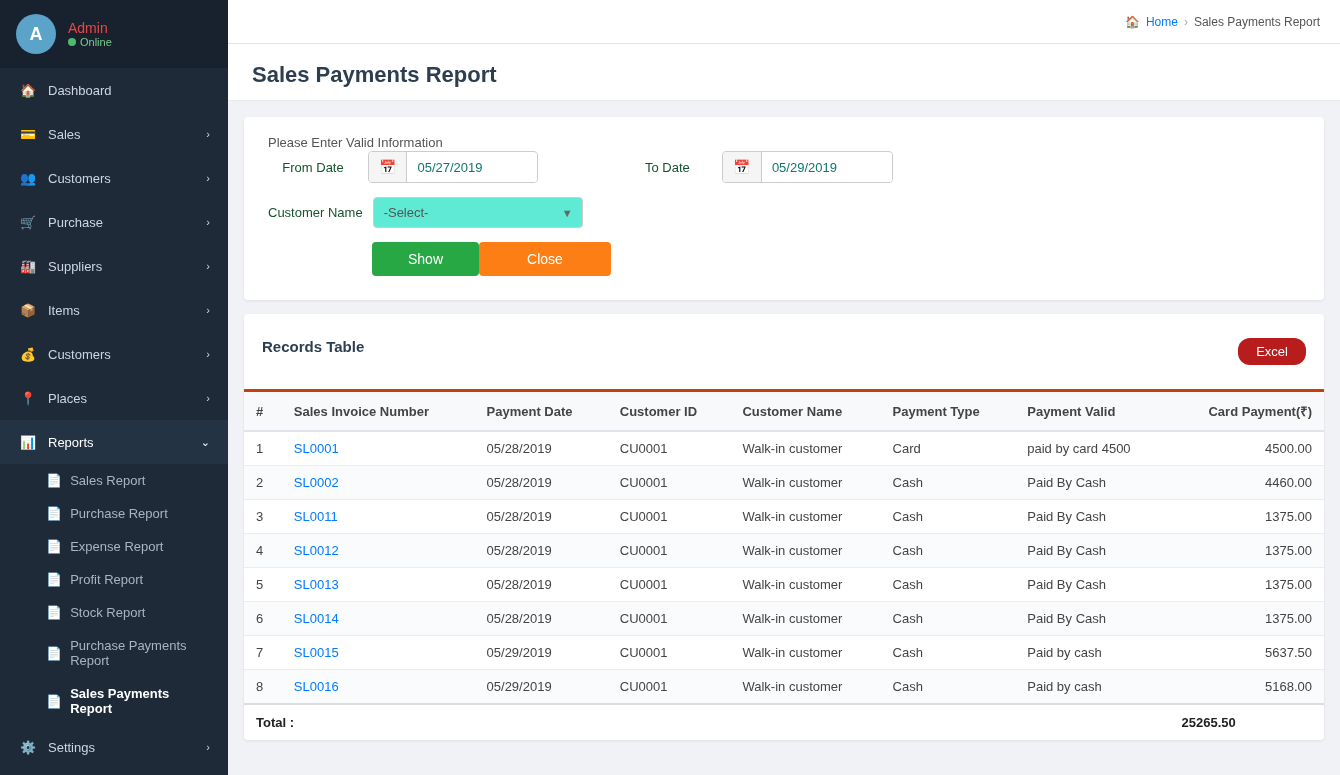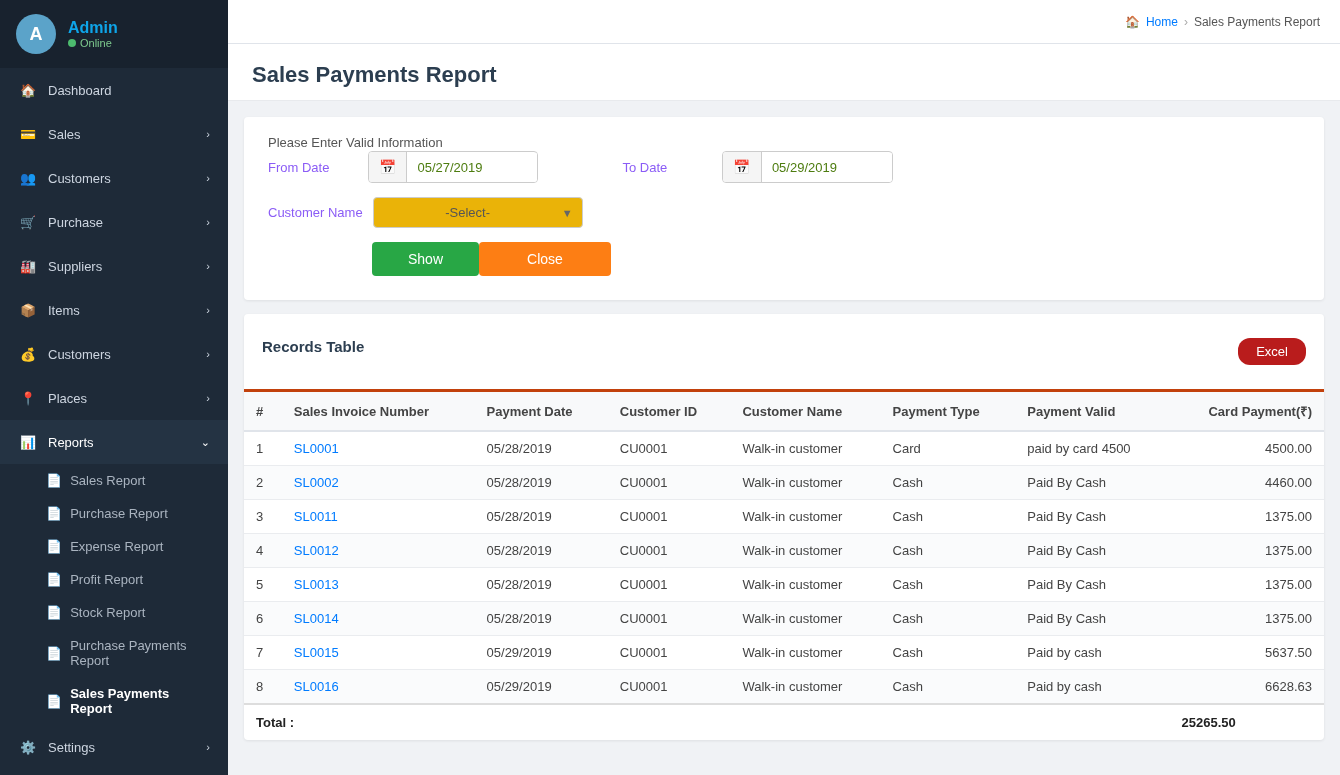--- a/index.html
+++ b/index.html
@@ -24,21 +24,21 @@
       gap: 12px;
     }
     .avatar-circle {
       width: 40px; height: 40px;
       border-radius: 50%;
       background: #5ba3c9;
       display: flex; align-items: center; justify-content: center;
       font-size: 18px; color: #fff; font-weight: bold;
       flex-shrink: 0;
     }
-    .sidebar-user-name { font-weight: bold; color: #0ea5e9; font-size: 16px; }
+    .sidebar-user-name { font-weight: normal; color: #ef4444; font-size: 14px; }
     .online-badge { display: flex; align-items: center; gap: 4px; font-size: 11px; color: #7ecb8f; }
     .online-dot { width: 8px; height: 8px; border-radius: 50%; background: #4cbb6e; }
 
     .nav-item {
       display: flex; align-items: center; gap: 10px;
       padding: 12px 18px;
       cursor: pointer;
       color: #cdd5e0;
       font-size: 13px;
       position: relative;
@@ -123,24 +123,24 @@
       margin-bottom: 14px;
       flex-wrap: wrap;
     }
     .filter-group {
       display: flex;
       align-items: center;
       gap: 10px;
     }
     .filter-label {
       font-size: 13px;
-      color: #8b5cf6;
+      color: #14532d;
       white-space: nowrap;
       min-width: 90px;
-      text-align: left;
+      text-align: center;
     }
     .date-input-wrap {
       display: flex;
       align-items: center;
       border: 1px solid #ccc;
       border-radius: 4px;
       overflow: hidden;
       background: #fff;
     }
     .date-icon-btn {
@@ -151,37 +151,36 @@
       cursor: pointer;
       color: #555;
       font-size: 14px;
     }
     .date-input {
       border: none;
       outline: none;
       padding: 7px 10px;
       font-size: 13px;
       width: 130px;
-      color: #4d7c0f;
+      color: #0f766e;
       background: #fff;
     }
     .select-wrap {
       position: relative;
     }
     .customer-select {
       appearance: none;
       border: 1px solid #ccc;
       border-radius: 4px;
       padding: 7px 30px 7px 10px;
       font-size: 13px;
       width: 210px;
       color: #555;
-      background: #eab308;
-      cursor: pointer;
-      text-align: center;
+      background: #5eead4;
+      cursor: pointer;
     }
     .select-chevron {
       position: absolute;
       right: 10px;
       top: 50%;
       transform: translateY(-50%);
       pointer-events: none;
       color: #666;
       font-size: 11px;
     }
@@ -531,21 +530,21 @@
       <td class="num-col">5637.50</td>
     </tr>
             <tr>
       <td>8</td>
       <td class="link-col">SL0016</td>
       <td>05/29/2019</td>
       <td>CU0001</td>
       <td>Walk-in customer</td>
       <td>Cash</td>
       <td>Paid by cash</td>
-      <td class="num-col">6628.63</td>
+      <td class="num-col">5168.00</td>
     </tr>
           </tbody>
         <tfoot>
           <tr class="total-row">
             <td colspan="7" class="num-col">Total :</td>
             <td class="num-col">25265.50</td>
           </tr>
         </tfoot>
       </table>
     </div>

